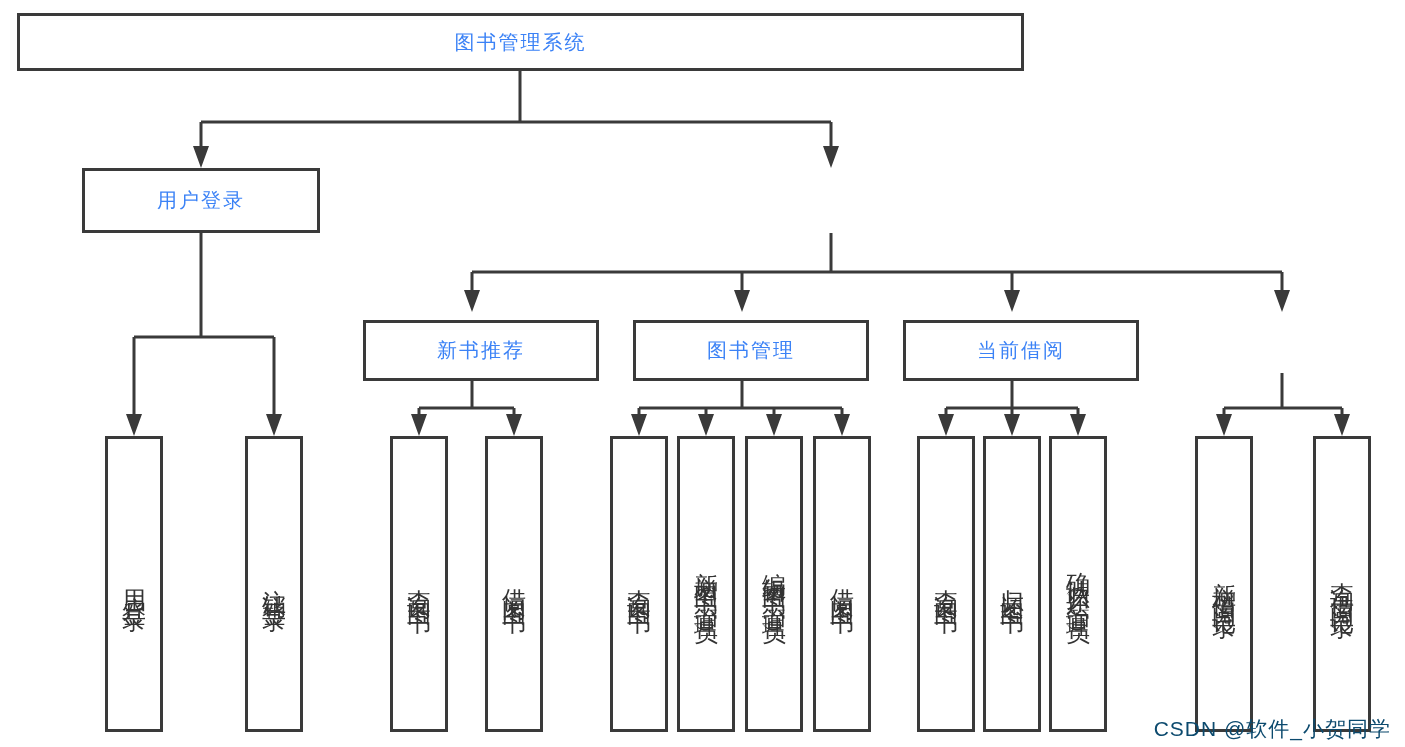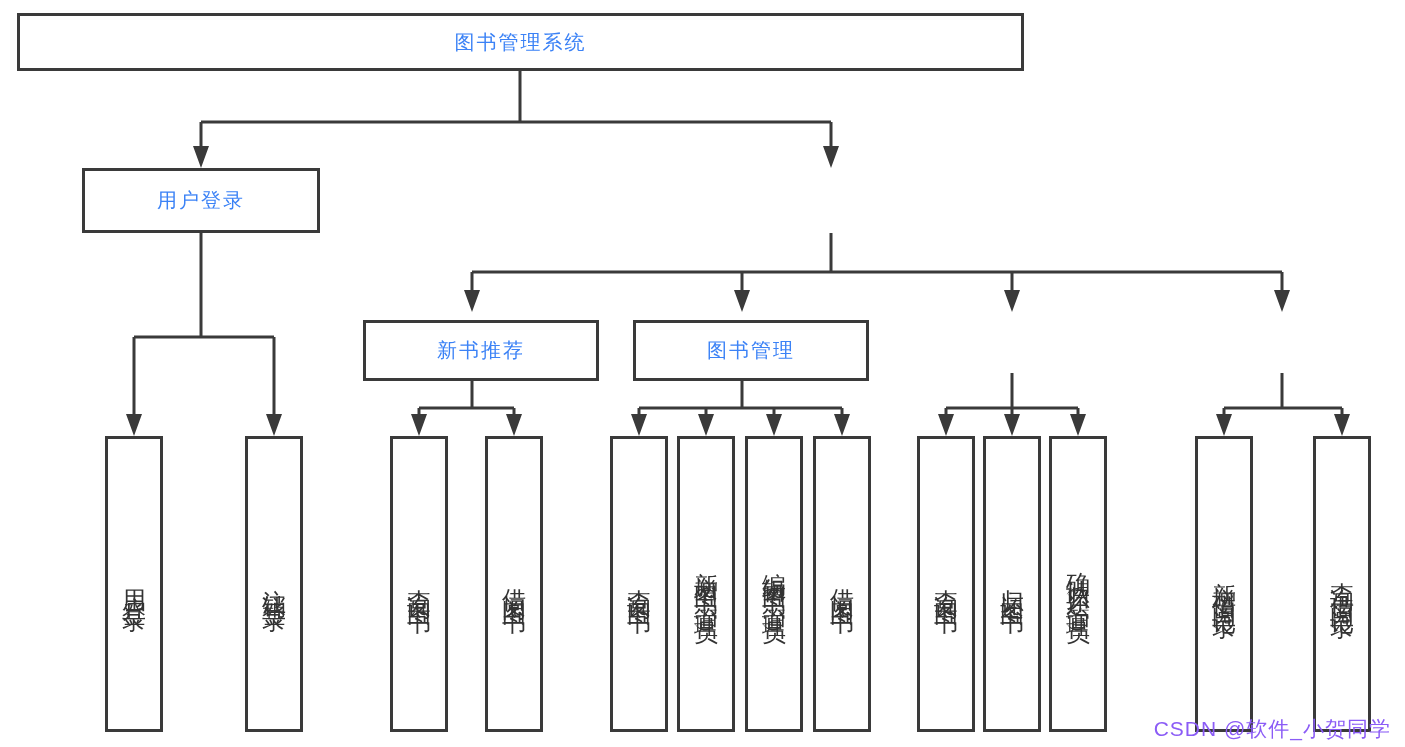--- a/index.html
+++ b/index.html
@@ -44,21 +44,21 @@
     line-height: 1;
     color: #333333;
     white-space: nowrap;
   }
   .watermark {
     position: absolute;
     right: 14px;
     bottom: 4px;
     font-size: 21px;
     letter-spacing: 1px;
-    color: #8b5cf6;
+    color: #0c4a6e;
     white-space: nowrap;
   }
 </style>
 </head>
 <body>
 
 <div class="canvas">
 
   <svg class="connectors" viewBox="0 0 1405 747" xmlns="http://www.w3.org/2000/svg">
     <path d="M520,71V122 M201,122H831 M201,122V150 M831,122V150
@@ -83,20 +83,23 @@
 
   <div class="node l2-box" style="left:82px">
     <span class="h-label">用户登录</span>
   </div>
 
   <div class="node l3-box" style="left:363px">
     <span class="h-label">新书推荐</span>
   </div>
   <div class="node l3-box" style="left:633px">
     <span class="h-label">图书管理</span>
+  </div>
+  <div class="node l3-box" style="left:903px">
+    <span class="h-label">当前借阅</span>
   </div>
 
   <div class="node leaf" style="left:105px">
     <span class="v-label">用户登录</span>
   </div>
   <div class="node leaf" style="left:245px">
     <span class="v-label">注销登录</span>
   </div>
 
   <div class="node leaf" style="left:390px">

